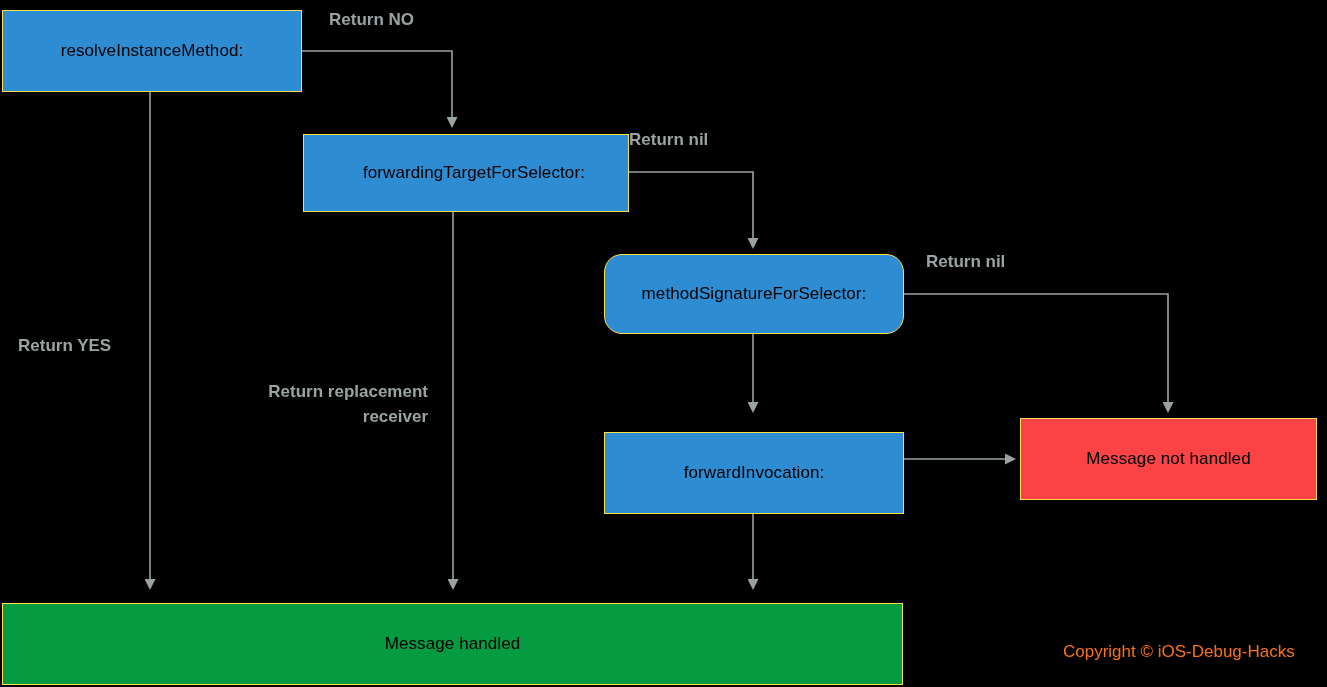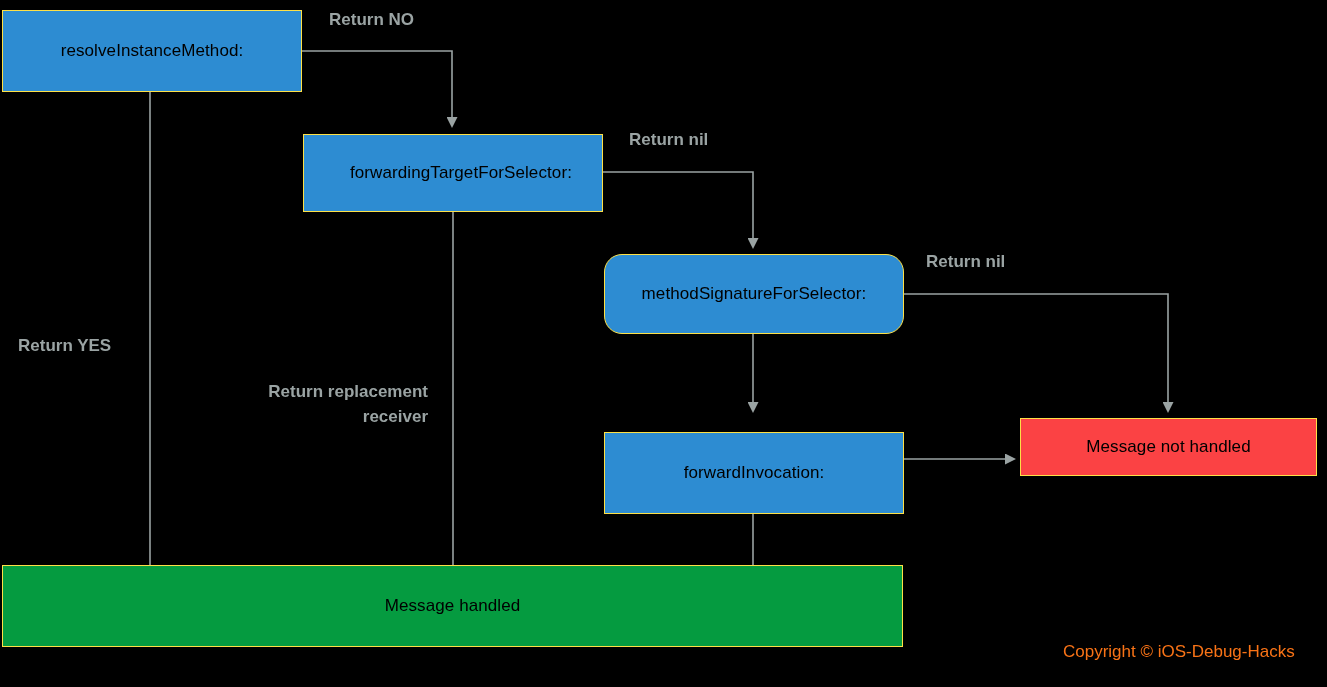--- a/index.html
+++ b/index.html
@@ -86,37 +86,37 @@
 
     <path d="M904,459 L1006,459" fill="none" stroke="#9aa3a3" stroke-width="1.6" marker-end="url(#arrow)"></path>
 
     <path d="M753,500 L753,580" fill="none" stroke="#9aa3a3" stroke-width="1.6" marker-end="url(#arrow)"></path>
   </svg>
 
   <div class="node blue" style="left:2px;  top:10px;  width:300px; height:82px;">
     <span>resolveInstanceMethod:</span>
   </div>
 
-  <div class="node blue" style="left:303px; top:134px; width:300px; height:78px;padding-left:16px;">
+  <div class="node blue" style="left:303px; top:134px; width:326px; height:78px;padding-left:16px;">
     <span>forwardingTargetForSelector:</span>
   </div>
 
   <div class="node blue" style="left:604px; top:254px; width:300px; height:80px;border-radius:18px;">
     <span>methodSignatureForSelector:</span>
   </div>
 
   <div class="node blue" style="left:604px; top:432px; width:300px; height:82px;">
     <span>forwardInvocation:</span>
   </div>
 
-  <div class="node red" style="left:1020px; top:418px; width:297px; height:58px;">
+  <div class="node red" style="left:1020px; top:418px; width:297px; height:82px;">
     <span>Message not handled</span>
   </div>
 
-  <div class="node green" style="left:2px; top:565px; width:901px; height:82px;">
+  <div class="node green" style="left:2px; top:603px; width:901px; height:82px;">
     <span>Message handled</span>
   </div>
 
   <div class="edge-label" style="left:329px; top:8px;">Return NO</div>
 
   <div class="edge-label" style="left:629px; top:128px;">Return nil</div>
 
   <div class="edge-label" style="left:926px; top:250px;">Return nil</div>
 
   <div class="edge-label" style="left:18px; top:334px;">Return YES</div>

